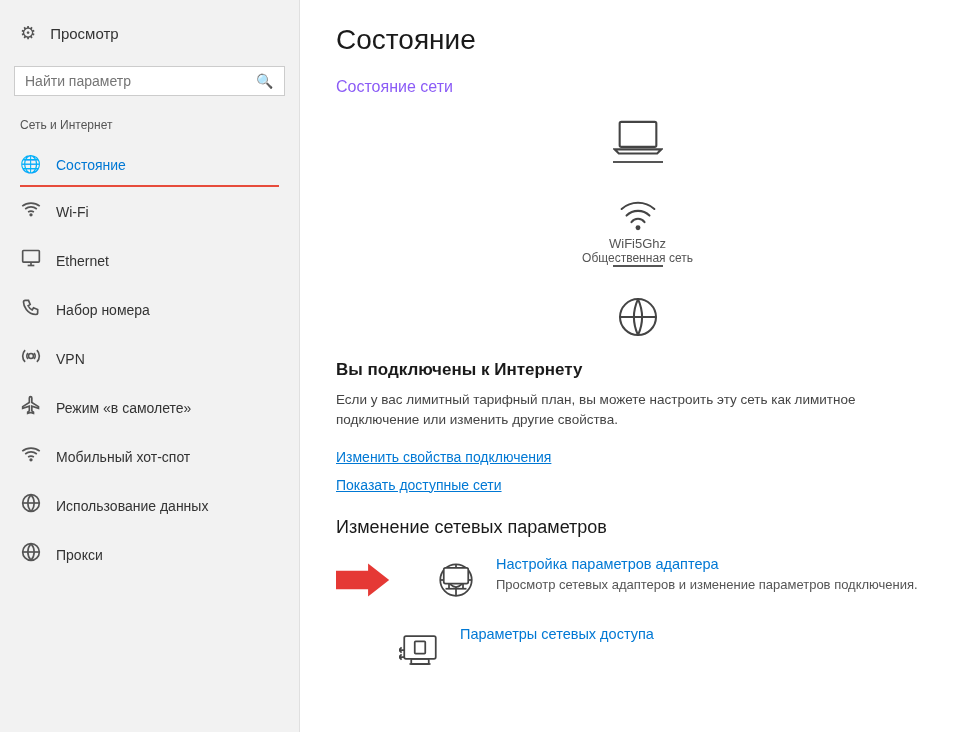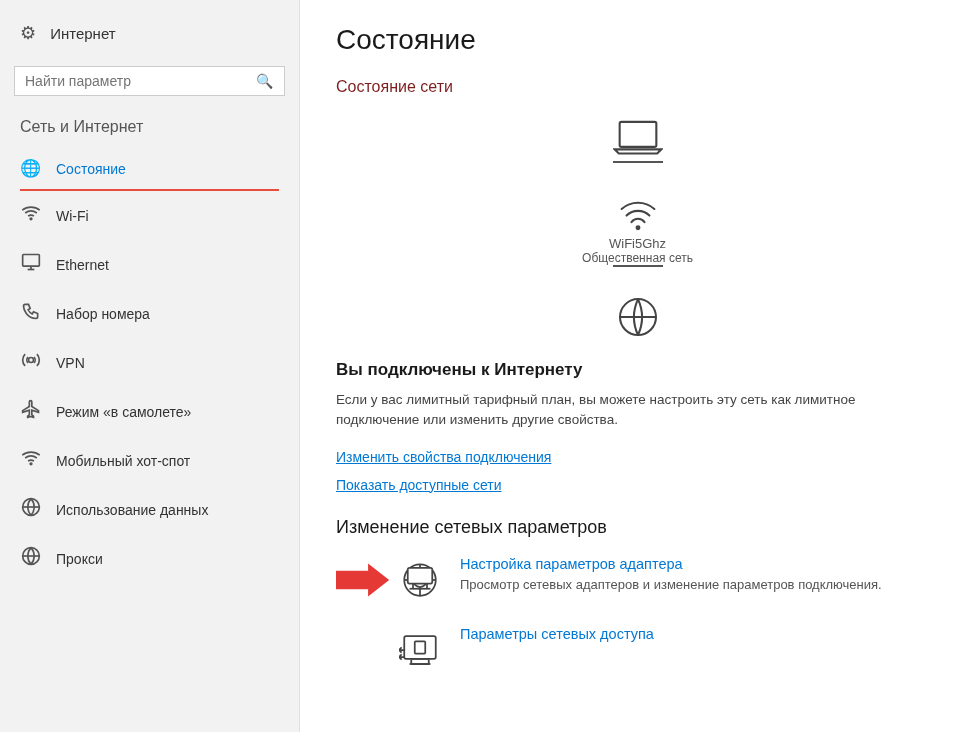--- a/index.html
+++ b/index.html
@@ -44,21 +44,21 @@
       border: none;
       outline: none;
       flex: 1;
       font-size: 14px;
       color: #555;
       background: transparent;
     }
     .search-box .search-icon { color: #555; font-size: 14px; }
 
     .section-label {
-      font-size: 16px;
+      font-size: 12px;
       color: #555;
       padding: 6px 20px 10px 20px;
       font-weight: 400;
     }
 
     .nav-item {
       display: flex;
       align-items: center;
       padding: 12px 20px;
       cursor: pointer;
@@ -99,21 +99,21 @@
     .page-title {
       font-size: 28px;
       font-weight: 300;
       color: #1a1a1a;
       margin-bottom: 22px;
     }
 
     .section-title {
       font-size: 16px;
       font-weight: 400;
-      color: #7f1d1d;
+      color: #8b5cf6;
       margin-bottom: 20px;
     }
 
     
     .network-diagram {
       display: flex;
       align-items: center;
       justify-content: flex-start;
       margin-bottom: 20px;
       gap: 0;
@@ -193,21 +193,21 @@
     
     
   </style>
 </head>
 <body>
 
 <div class="sidebar">
 
   <div class="sidebar-home">
     <span class="icon">⚙</span>
-    <span>Интернет</span>
+    <span>Просмотр</span>
   </div>
 
   <div class="search-box">
     <input type="text" placeholder="Найти параметр" style="">
     <span class="search-icon">🔍</span>
   </div>
 
   <div class="section-label">Сеть и Интернет</div>
 
   <div class="nav-item active">
@@ -344,21 +344,21 @@
   </div>
 
   <div class="connected-title" style="font-size:17px;font-weight:600;margin-bottom:10px;color:#1a1a1a;">Вы подключены к Интернету</div>
   <div class="connected-desc">Если у вас лимитный тарифный план, вы можете настроить эту сеть как лимитное подключение или изменить другие свойства.</div>
 
   <a class="link-text" href="#">Изменить свойства подключения</a>
   <a class="link-text" href="#">Показать доступные сети</a>
 
   <div class="change-section-title">Изменение сетевых параметров</div>
 
-  <div class="setting-item" style="padding-left: 60px; position:relative;">
+  <div class="setting-item" style="padding-left: 96px; position:relative;">
 
     <div style="position:absolute; left:0; top:6px;">
       <svg viewBox="0 0 60 36" width="55" height="36">
         <polygon points="0,8 35,8 35,0 58,18 35,36 35,28 0,28" fill="#e53935"></polygon>
       </svg>
     </div>
     <div class="setting-icon">
       <svg viewBox="0 0 48 48" width="42" height="42" fill="none" stroke="#444" stroke-width="2">
         <circle cx="24" cy="24" r="18"></circle>
         <circle cx="24" cy="24" r="8"></circle>

